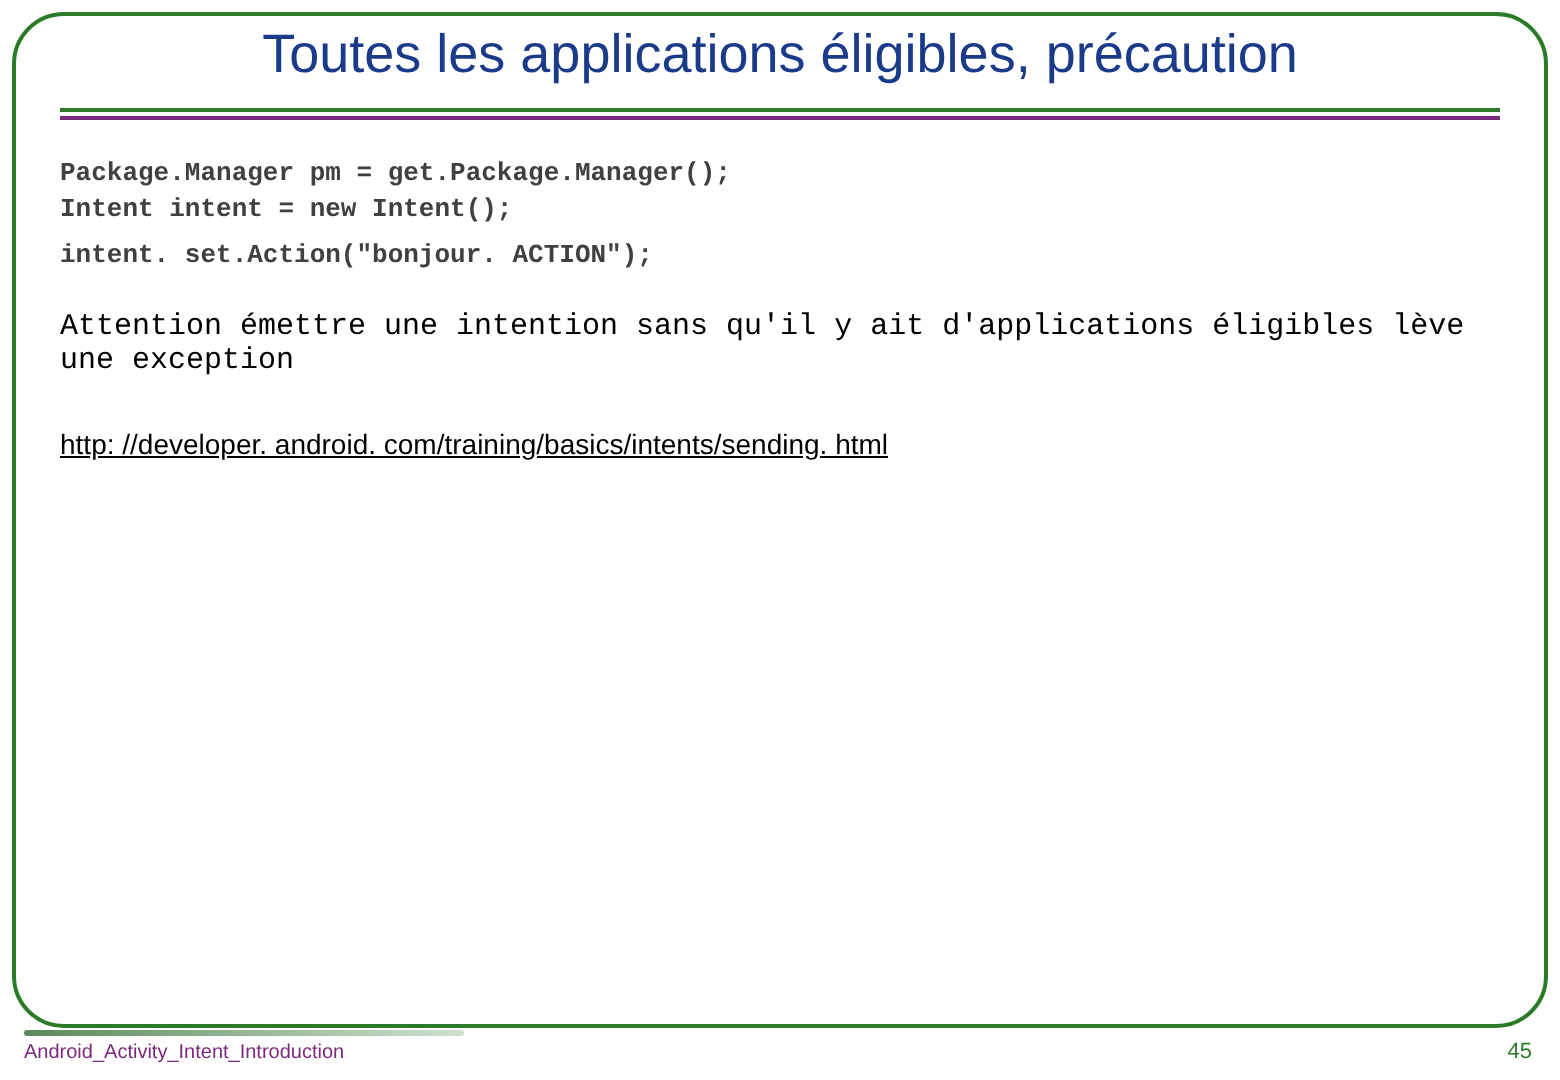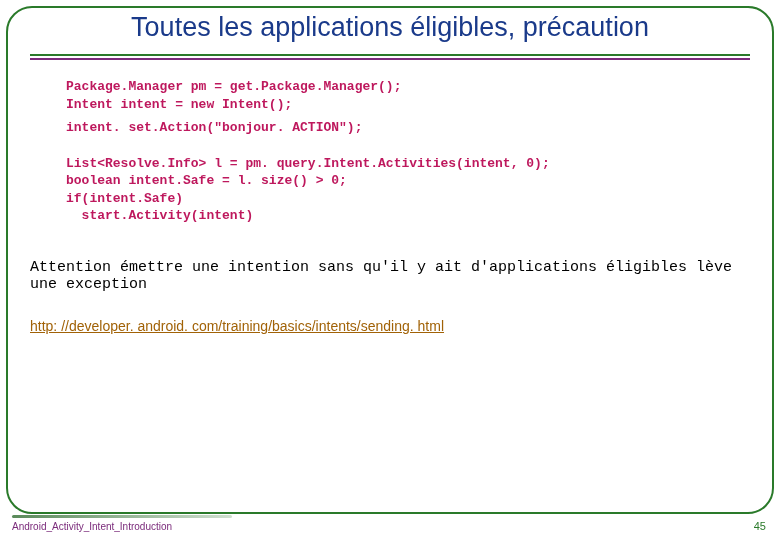--- a/index.html
+++ b/index.html
@@ -69,36 +69,35 @@
     bottom: 40px;
     font-size: 18px;
     color: #000;
   }
   .line1 { font-size: 20px; margin-bottom: 30px; }
   .intent-word { font-style: italic; font-size: 22px; }
   .line2 { font-size: 20px; margin-bottom: 24px; }
   .code {
     font-family: "Courier New", Courier, monospace;
     font-weight: bold;
-    color: #be185d;
+    color: #404040;
     font-size: 13px;
-    margin-left: 36px;
     white-space: pre;
     line-height: 1.35;
   }
   .codeblock1 { margin-bottom: 6px; }
   .codeblock2 { margin-bottom: 18px; }
   .codeblock3 { margin-bottom: 34px; }
   .warning {
     font-family: Liberation Mono, monospace;
     font-size: 15px;
     margin-bottom: 22px;
   }
   .link {
-    color: #a16207;
+    color: #000000;
     text-decoration: underline;
     font-size: 14px;
   }
   .footer-left {
     position: absolute;
     left: 12px;
     bottom: 8px;
     color: #7a2a7a;
     font-family: "Comic Sans MS", cursive, Arial;
     font-size: 10px;
@@ -130,24 +129,20 @@
 
   <div class="title">Toutes les applications éligibles, précaution</div>
   <div class="title-underline"></div>
 
   <div class="body">
 
 
     <div class="code codeblock1">Package.Manager pm = get.Package.Manager();
 Intent intent = new Intent();</div>
     <div class="code codeblock2">intent. set.Action("bonjour. ACTION");</div>
-    <div class="code codeblock3">List&lt;Resolve.Info&gt; l = pm. query.Intent.Activities(intent, 0);
-boolean intent.Safe = l. size() &gt; 0;
-if(intent.Safe)
-  start.Activity(intent)</div>
 
     <div class="warning">Attention émettre une intention sans qu'il y ait d'applications éligibles lève une exception</div>
 
     <a class="link" href="#">http: //developer. android. com/training/basics/intents/sending. html</a>
   </div>
 
   <div class="footer-line"></div>
   <div class="footer-left">Android_Activity_Intent_Introduction</div>
   <div class="page-num">45</div>
 </div>

